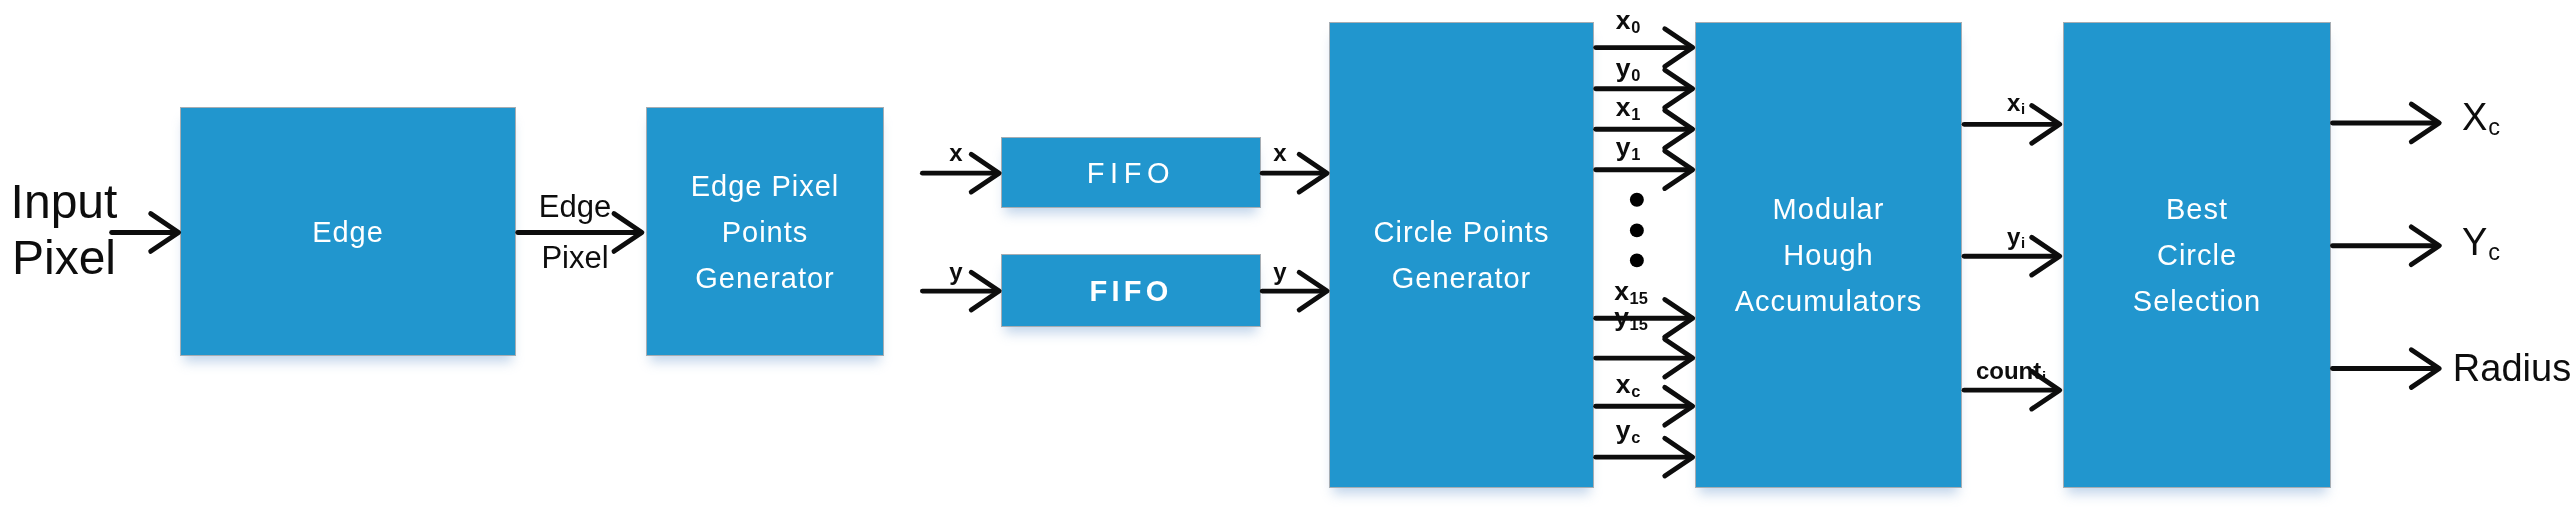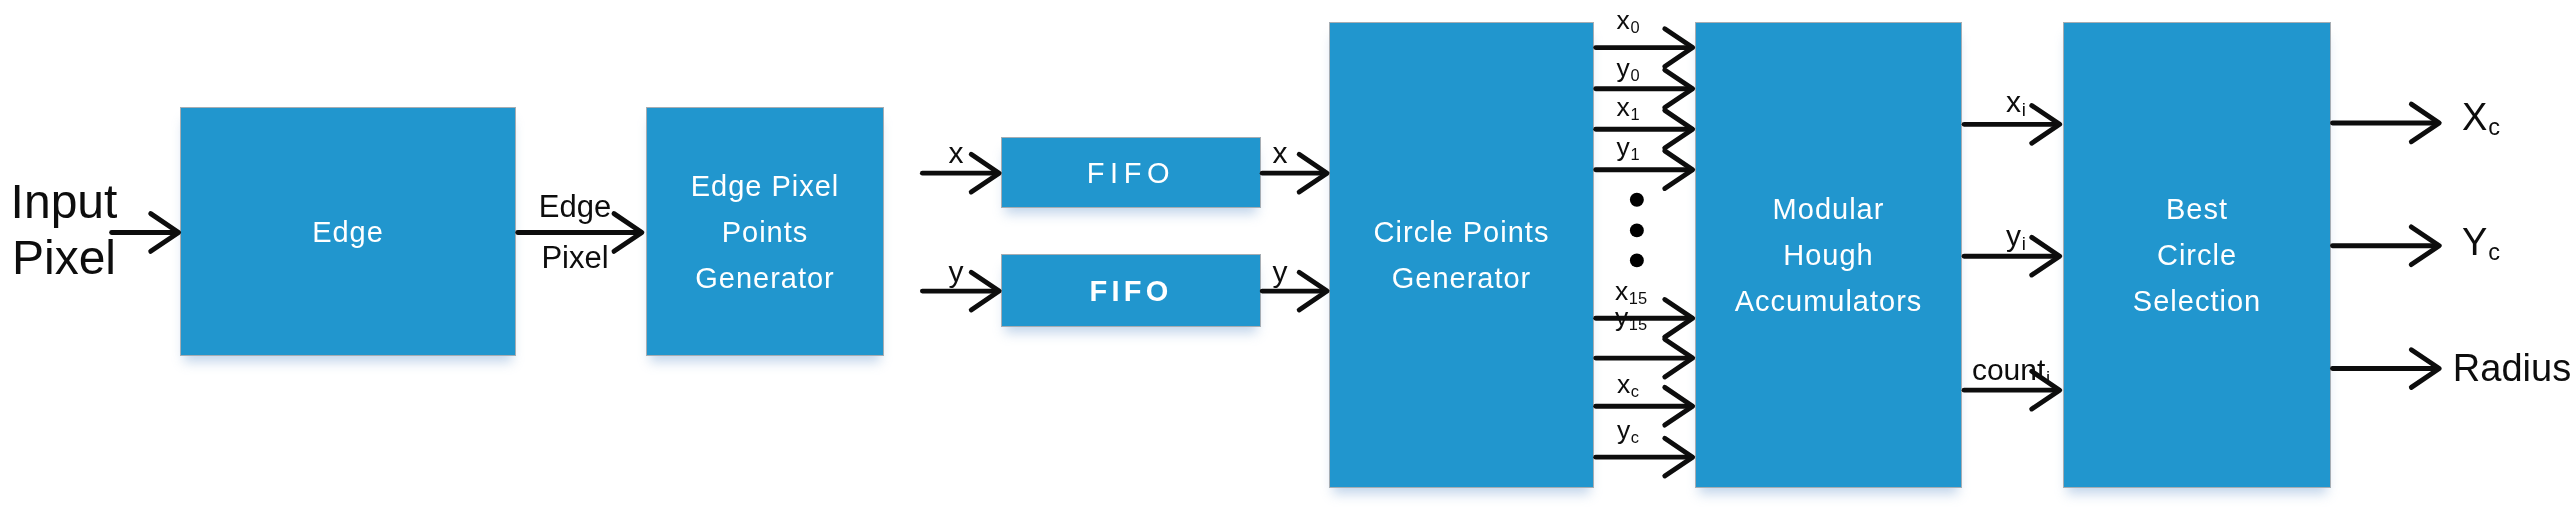--- a/index.html
+++ b/index.html
@@ -21,22 +21,22 @@
          display:flex;flex-direction:column;align-items:center;justify-content:center;
          color:var(--block-text,#fff);text-align:center;}
   .block .line{font-size:29px;line-height:46px;letter-spacing:1px;}
 
   .fifo .line{font-size:29px;letter-spacing:5.6px;line-height:32px;text-align:right;}
   .fifo.bold .line{font-weight:700;letter-spacing:4.2px;}
 
   .lbl{position:absolute;transform:translate(-50%,-50%);text-align:center;white-space:nowrap;}
   .io{font-size:48px;line-height:56px;}
   .wirelbl2{font-size:31px;line-height:51px;}
-  .sig{font-size:26.5px;font-weight:400;}
-  .sig.mid{font-size:30px;}
+  .sig{font-size:26.5px;font-weight:700;}
+  .sig.mid{font-size:24px;}
   .out{font-size:38px;}
   sub{font-size:0.62em;vertical-align:-0.22em;margin-left:0.7px;}
 
   svg.wires{position:absolute;left:0;top:0;z-index:3;}
   .layer-labels{position:absolute;inset:0;z-index:4;}
 </style>
 </head>
 <body>
 
 <div class="canvas">

